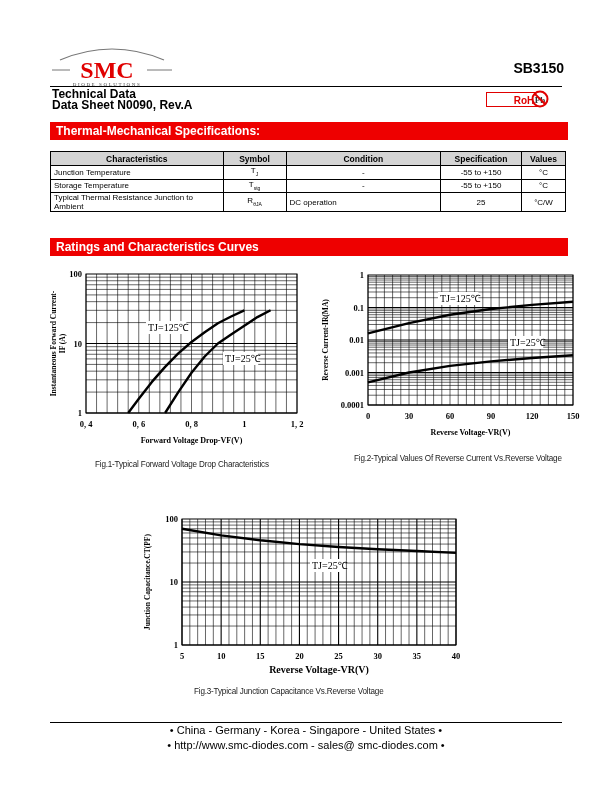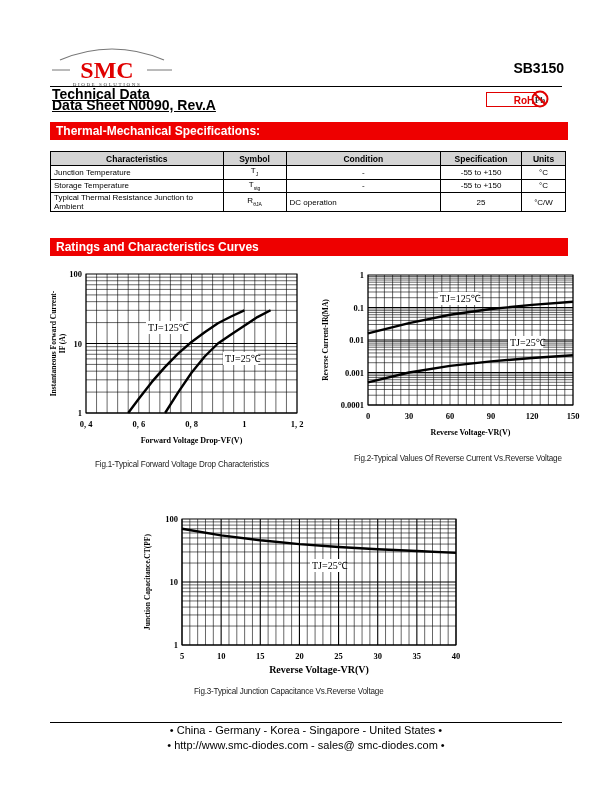--- a/index.html
+++ b/index.html
@@ -1,21 +1,21 @@
 <!DOCTYPE html>
 <html><head>
 <meta charset="utf-8">
 <style>
   html, body { margin: 0; padding: 0; background: #ffffff; }
   body { width: 612px; height: 792px; position: relative; font-family: "Liberation Sans", sans-serif; color: #000; overflow: hidden; }
   .abs { position: absolute; }
   .logo { left: 52px; top: 42px; width: 120px; height: 46px; }
   .part-no { right: 48px; top: 60px; font-weight: bold; font-size: 14px; }
   .hdr-rule { left: 50px; top: 86px; width: 512px; height: 1px; background: #000; }
-  .tech { left: 52px; top: 89px; font-size: 14px; font-weight: bold; line-height: 11px; text-decoration: underline; }
+  .tech { left: 52px; top: 89px; font-size: 12px; font-weight: bold; line-height: 11px; }
   .rohs { left: 486px; top: 92px; width: 56px; height: 15px; border: 1.5px solid #e00000; color: #e00000; font-weight: bold; font-size: 10px; text-align: right; line-height: 15px; box-sizing: border-box; }
   .pbfree { left: 531px; top: 90px; width: 18px; height: 18px; }
   .section-bar { left: 50px; width: 518px; height: 18px; background: #ee0000; color: #ffffff; font-weight: bold; font-size: 12px; line-height: 18px; padding-left: 6px; box-sizing: border-box; }
   table.spec { position: absolute; left: 50px; top: 151px; width: 516px; border-collapse: collapse; font-size: 8px; }
   table.spec th { background: #d4d4d4; font-weight: bold; border: 1px solid #000; height: 13px; padding: 0 3px; font-size: 8.5px; }
   table.spec td { border: 1px solid #000; padding: 0 3px; height: 11px; line-height: 9px; margin-top: 9px; }
   .c { text-align: center; }
   sub { font-size: 5px; }
   .caption { font-size: 9px; color: #222; letter-spacing: -0.2px; transform: scaleX(0.9); transform-origin: left; white-space: nowrap; }
   .footer-rule { left: 50px; top: 722px; width: 512px; height: 1px; background: #000; }
@@ -57,21 +57,21 @@
       <col style="width:155px">
       <col style="width:81px">
       <col style="width:44px">
     </colgroup>
   <thead>
     <tr>
       <th>Characteristics</th>
       <th>Symbol</th>
       <th>Condition</th>
       <th>Specification</th>
-      <th>Units</th>
+      <th>Values</th>
     </tr>
   </thead>
   <tbody>
     <tr>
       <td>Junction Temperature</td>
       <td class="c"><span>T</span><sub>J</sub></td>
       <td class="c">-</td>
       <td class="c">-55 to +150</td>
       <td class="c">°C</td>
     </tr>

